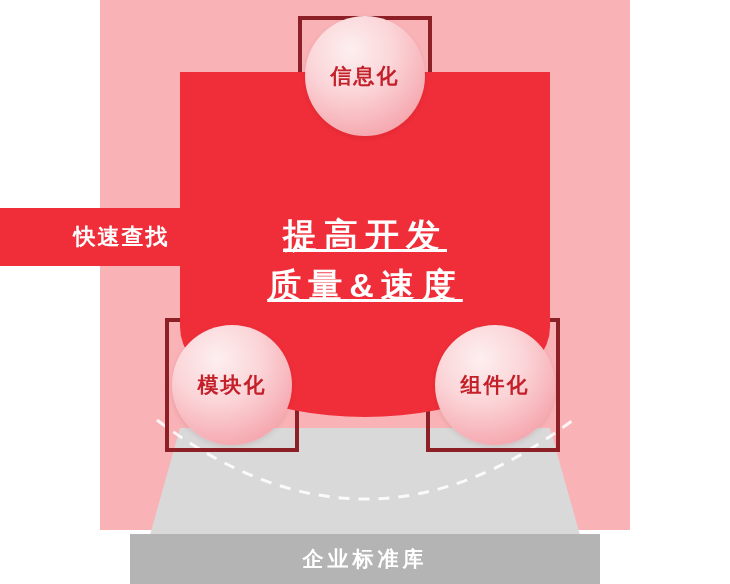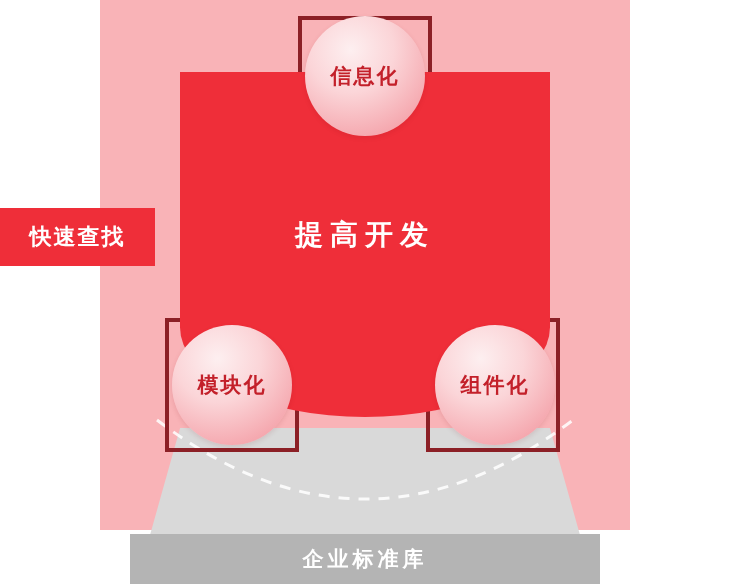--- a/index.html
+++ b/index.html
@@ -49,23 +49,24 @@
     width: 370px; height: 345px;
     background: var(--red, #EF2E39);
     border-radius: 0 0 50% 50% / 0 0 26% 26%;
   }
   .center-text {
     position: absolute;
     top: 138px; left: 0; right: 0;
     text-align: center;
     color: var(--center-text, #FFFFFF);
     font-weight: bold;
-    font-size: 28px;
+    font-size: 34px;
     line-height: 50px;
     letter-spacing: 7px;
+    text-decoration: underline;
   }
   .node {
     position: absolute;
     width: 120px; height: 120px;
     border-radius: 50%;
     background: radial-gradient(circle at 38% 28%, #FDEFF0 0%, #FBD5D8 38%, #F5A8AF 78%, #F19AA2 100%);
     display: flex;
     align-items: center;
     justify-content: center;
     color: var(--circle-text, #C3202A);
@@ -82,20 +83,21 @@
     top: 208px;
     width: 155px; height: 58px;
     background: var(--red, #EF2E39);
     color: #ffffff;
     font-weight: bold;
     font-size: 22px;
     letter-spacing: 2px;
     display: flex;
     align-items: center;
     justify-content: center;
+    padding-left: 44px;
   }
   .side-left  { left: 0; }
   .side-right { left: 575px; }
   .bottom-bar {
     position: absolute;
     left: 130px; top: 534px;
     width: 470px; height: 50px;
     background: var(--gray-bar, #B4B4B4);
     color: #ffffff;
     font-weight: bold;
@@ -119,20 +121,21 @@
     <path d="M 157 420 Q 365 578 573 420" fill="none" stroke="rgba(255,255,255,0.85)" stroke-width="3" stroke-dasharray="11 9"></path>
   </svg>
 
   <div class="outline-square sq-top"></div>
   <div class="outline-square sq-left"></div>
   <div class="outline-square sq-right"></div>
 
   <div class="red-shape">
     <div class="center-text">
       <div>提高开发</div>
+      <div>质量&amp;速度</div>
     </div>
   </div>
 
   <div class="node node-top">
     <span>信息化</span>
   </div>
   <div class="node node-right">
     <span>组件化</span>
   </div>
   <div class="node node-left">

